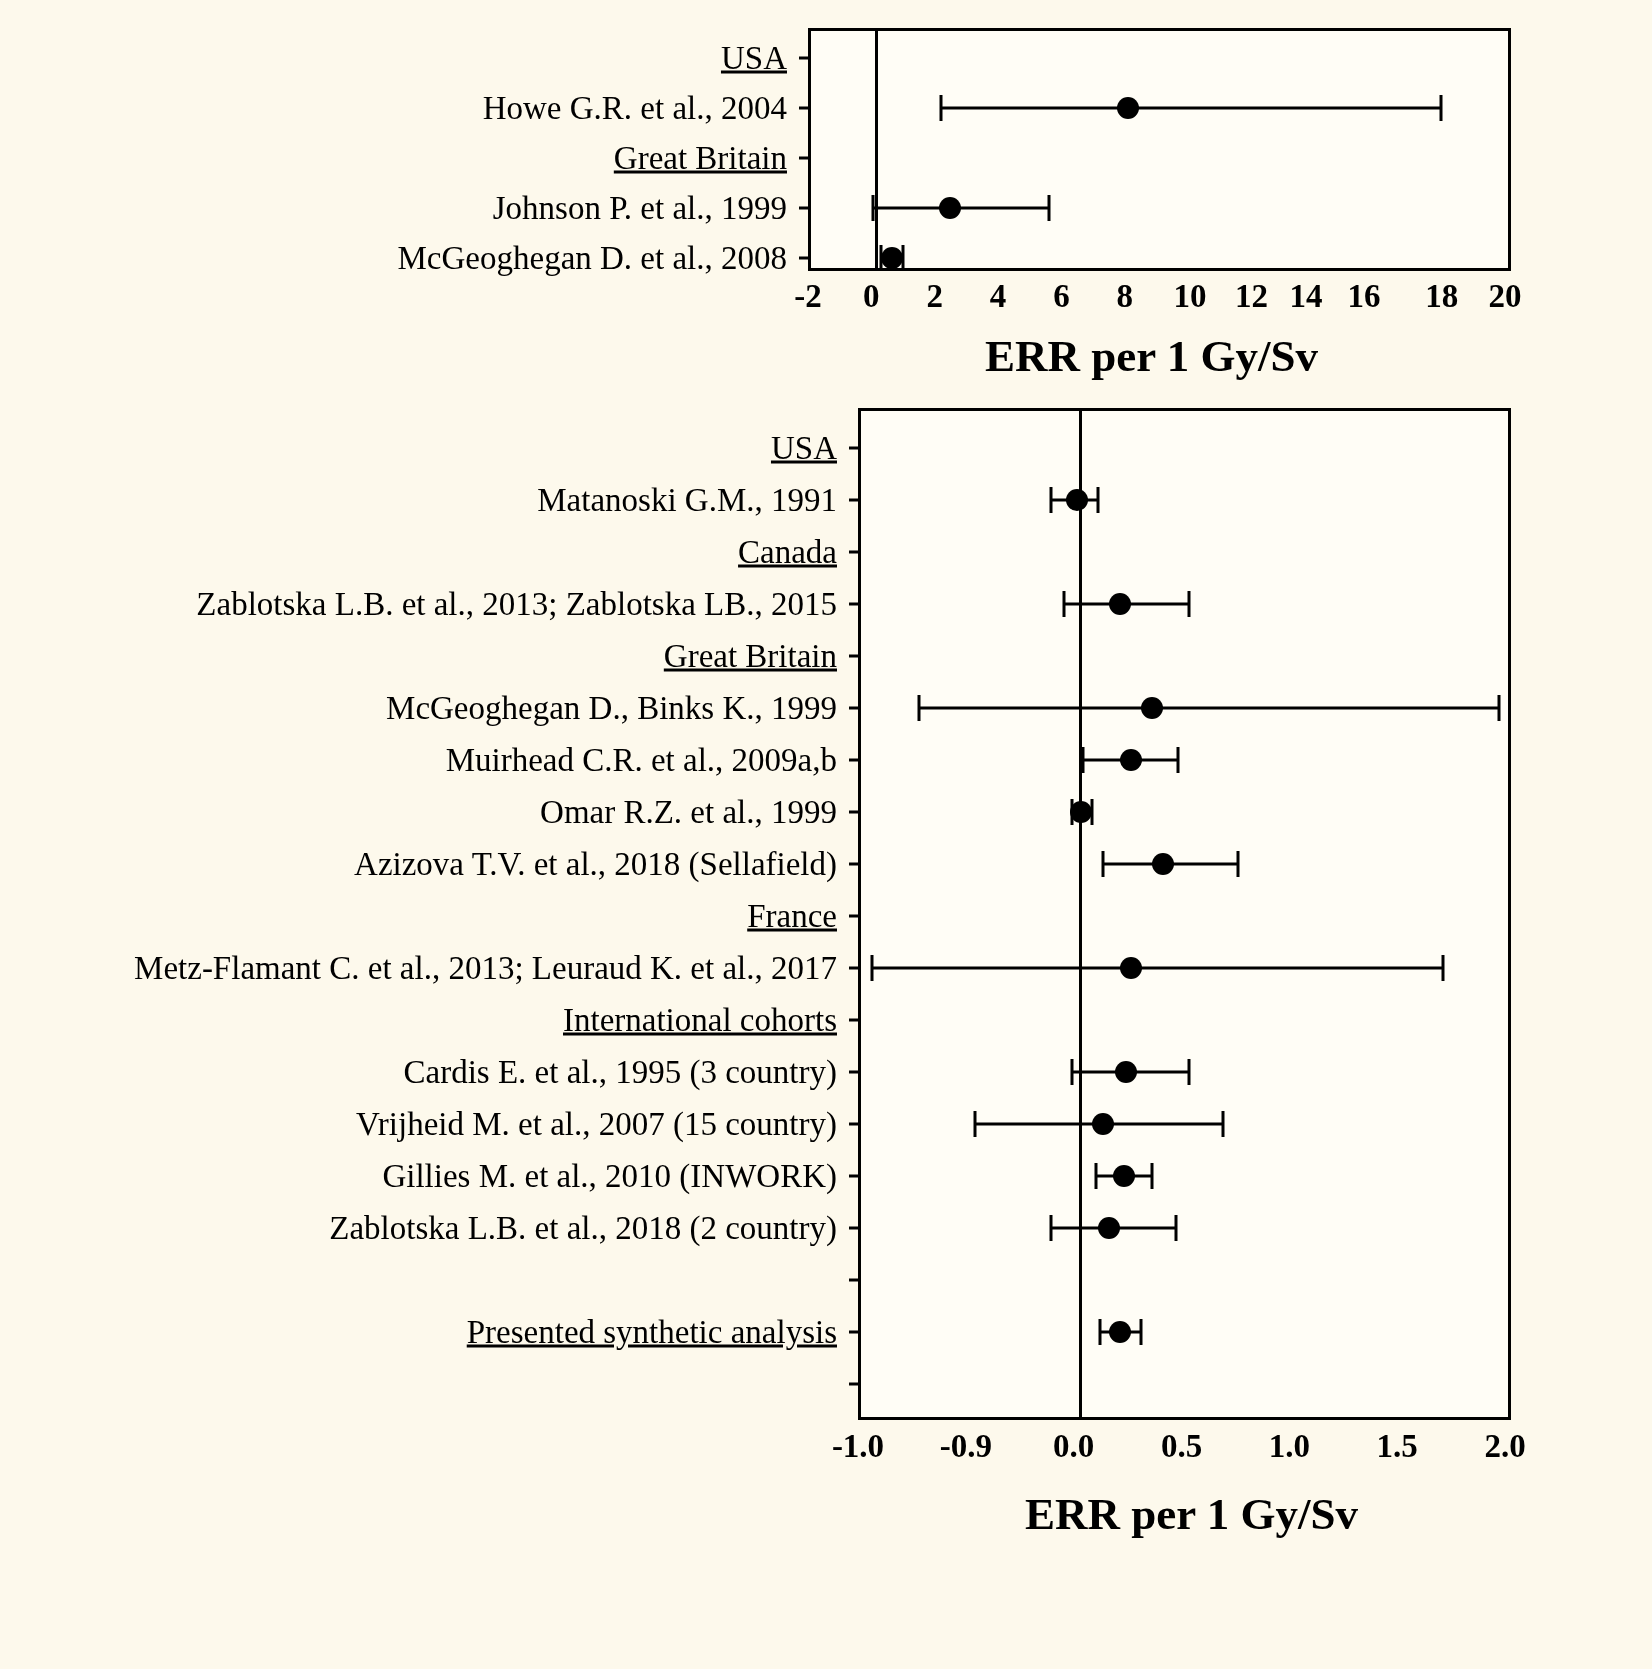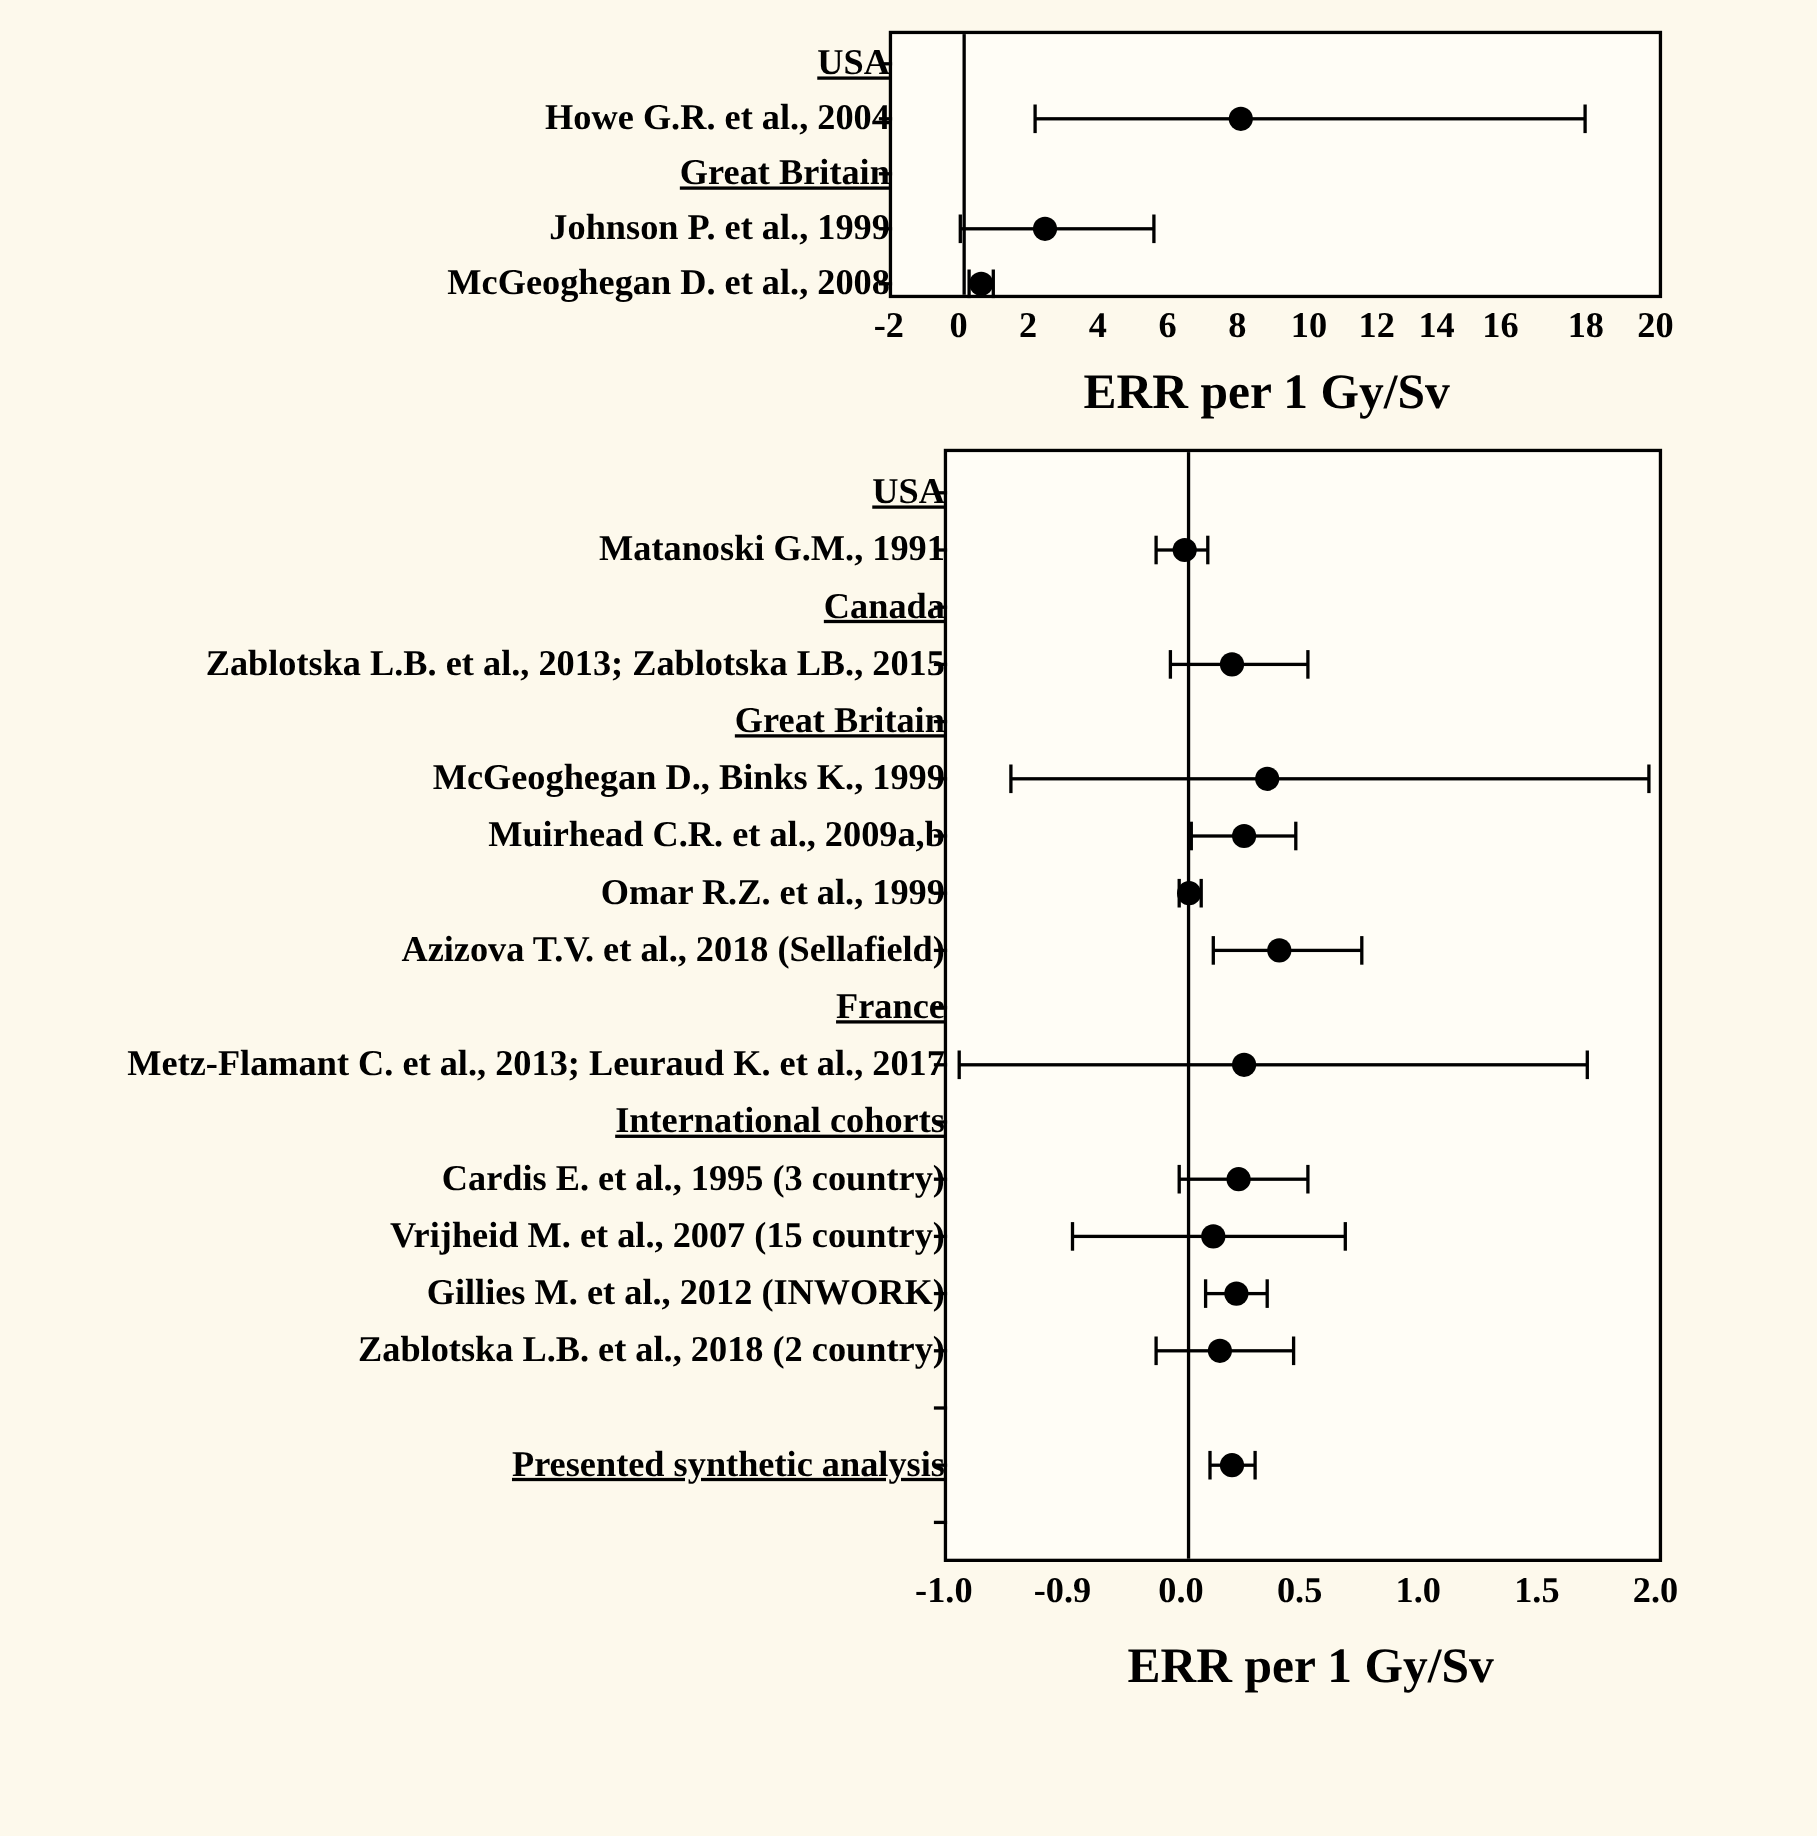--- a/index.html
+++ b/index.html
@@ -17,23 +17,23 @@
     position:absolute;
     border:3px solid #000;
     background:#fffdf6;
     box-sizing:border-box;
   }
   .rows{position:absolute;left:0;top:0;right:0;bottom:0;}
   .row{position:absolute;left:0;right:0;height:0;}
   .label{
     position:absolute;
     right:100%;
-    padding-right:2px;
+    padding-right:24px;
     white-space:nowrap;
-    font-weight:bold;
+    font-weight:normal;
     transform:translateY(-50%);
     text-align:right;
     color:#000;
   }
   .label.header{text-decoration:underline;}
   .tick-left{
     position:absolute;
     left:-12px;
     width:12px;
     height:0;
@@ -241,21 +241,21 @@
         </div>
         <div class="row" style="top: 713px;">
           <div class="label" style="top: 0px;">Vrijheid M. et al., 2007 (15 country)</div>
           <div class="tick-left" style="top: 0px;"></div>
           <div class="ci" style="left: 114.303px; width: 248.017px; top: 0px;"></div>
           <div class="cap" style="left: 114.303px; top: 0px;"></div>
           <div class="cap" style="left: 362.32px; top: 0px;"></div>
           <div class="dot" style="left: 241.547px; top: 0px;"></div>
         </div>
         <div class="row" style="top: 765px;">
-          <div class="label" style="top: 0px;">Gillies M. et al., 2012 (INWORK)</div>
+          <div class="label" style="top: 0px;">Gillies M. et al., 2010 (INWORK)</div>
           <div class="tick-left" style="top: 0px;"></div>
           <div class="ci" style="left: 235.077px; width: 56.0733px; top: 0px;"></div>
           <div class="cap" style="left: 235.077px; top: 0px;"></div>
           <div class="cap" style="left: 291.15px; top: 0px;"></div>
           <div class="dot" style="left: 263.113px; top: 0px;"></div>
         </div>
         <div class="row" style="top: 817px;">
           <div class="label" style="top: 0px;">Zablotska L.B. et al., 2018 (2 country)</div>
           <div class="tick-left" style="top: 0px;"></div>
           <div class="ci" style="left: 189.787px; width: 125.087px; top: 0px;"></div>

